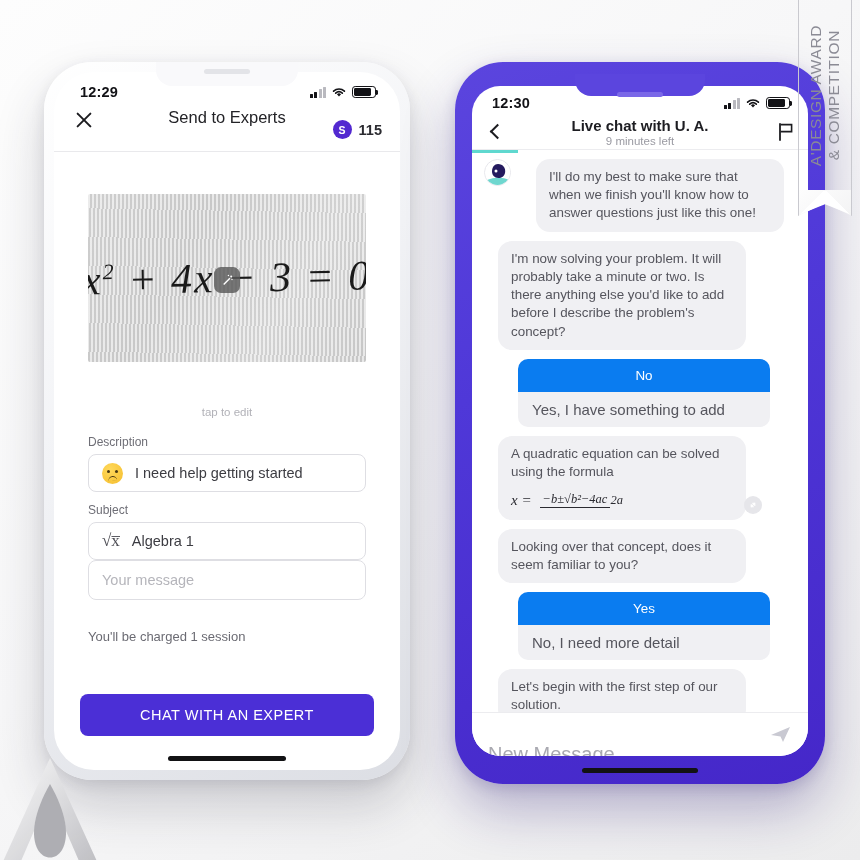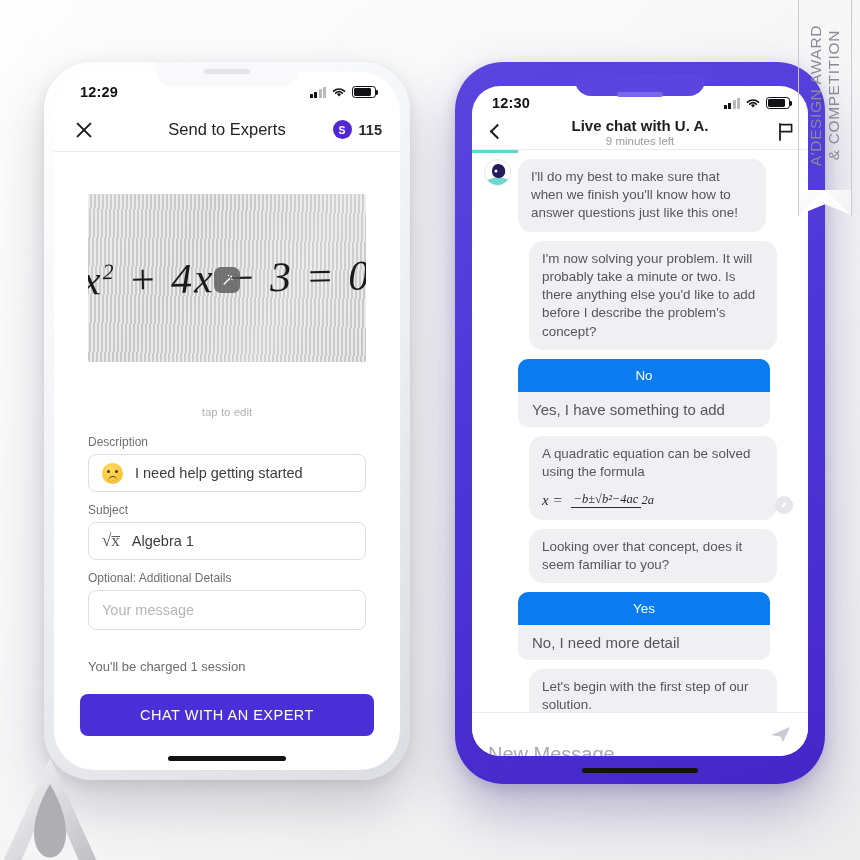--- a/index.html
+++ b/index.html
@@ -97,21 +97,21 @@
   .bars { display: flex; align-items: flex-end; gap: 1.5px; height: 11px; }
   .bars i { width: 3px; background: #131317; border-radius: .5px; display: block; }
   .bars i:nth-child(1){height:4px}.bars i:nth-child(2){height:6px}
   .bars i:nth-child(3){height:8.5px;background:#b9b9bf}.bars i:nth-child(4){height:11px;background:#b9b9bf}
   .batt { width: 24px; height: 12px; border: 1.4px solid #131317; border-radius: 3.2px; position: relative; padding: 1.4px; }
   .batt:after { content:""; position:absolute; right:-3.4px; top:3.4px; width:2px; height:4.4px;
                 background:#131317; border-radius:0 1.4px 1.4px 0; }
   .batt i { display:block; height:100%; width:88%; background:#131317; border-radius:1.4px; }
 
   .appbar {
-    height: 44px; display: flex; align-items: center; padding: 0 18px;
+    height: 44px; display: flex; padding: 0 18px;
     border-bottom: 1px solid #e9e9ec; position: relative;
   }
   .appbar-title {
     position: absolute; left: 0; right: 0; text-align: center;
     font-size: 16.5px; color: #232327; pointer-events: none;
   }
   .close-x { width: 24px; height: 24px; position: relative; cursor: pointer; }
   .close-x:before, .close-x:after {
     content:""; position:absolute; left:2px; top:11px; width:20px; height:2px;
     background:#1b1b1f; border-radius:1px;
@@ -195,30 +195,30 @@
   .chat-titles { position:absolute; left:0; right:0; text-align:center; pointer-events:none; }
   .chat-title { font-size: 15px; font-weight: 700; color: #1d1d22; }
   .chat-sub { font-size: 11.5px; color: #9a9aa2; margin-top: 1px; }
   .chev-back { width:20px; height:20px; position:relative; cursor:pointer; z-index:2; }
   .chev-back:before { content:""; position:absolute; left:6px; top:4px; width:9px; height:9px;
     border-left:2px solid #1c1c20; border-bottom:2px solid #1c1c20; transform: rotate(45deg); }
   .flag-ico { margin-left:auto; z-index:2; cursor:pointer; }
 
   .teal-bar { height: 3px; width: 46px; background: #5fd8cf; }
   .thread { flex: 1; overflow: hidden; padding: 6px 12px 0; background: #fff; position: relative; }
-  .msg-row { display: flex; align-items: flex-start; gap: 7px; margin-bottom: 9px; }
+  .msg-row { display: flex; align-items: flex-start; gap: 25px; margin-bottom: 9px; }
   .avatar {
     width: 27px; height: 27px; border-radius: 50%; flex: none; overflow: hidden;
     border: 1px solid #e7e7ec; background: #fff; position: relative;
   }
   .bubble {
     background: #f0f0f3; border-radius: 14px; padding: 9px 13px;
     font-size: 13.4px; line-height: 1.36; color: #55555d; max-width: 248px;
   }
-  .bubble.ind { margin-left: 45px; }
+  .bubble.ind { margin-left: 14px; }
   .opt-group { margin-left: 34px; border-radius: 10px; overflow: hidden; width: 252px; margin-bottom: 9px; }
   .opt-sel {
     background: #0a7cf0; color: #fff; font-size: 13.4px;
     text-align: center; padding: 9px 0; cursor: pointer;
   }
   .opt-alt {
     background: #f0f0f3; color: #55555d; font-size: 15px;
     padding: 9px 14px; cursor: pointer;
   }
   .formula-bubble { position: relative; }
@@ -318,21 +318,20 @@
         <span class="emoji"></span>
         <span class="f-val">I need help getting started</span>
       </div>
 
       <div class="f-label">Subject</div>
       <div class="f-box">
         <span class="sqrt-ico">√x̅</span>
         <span class="f-val">Algebra 1</span>
       </div>
 
-      <div class="f-label">Optional: Additional Details</div>
       <div class="f-box tall">
         <span class="f-ph">Your message</span>
       </div>
     </div>
 
     <div class="charge">You'll be charged 1 session</div>
     <div class="cta">CHAT WITH AN EXPERT</div>
     <div class="home-ind"></div>
   </div>
   <div class="notch">

